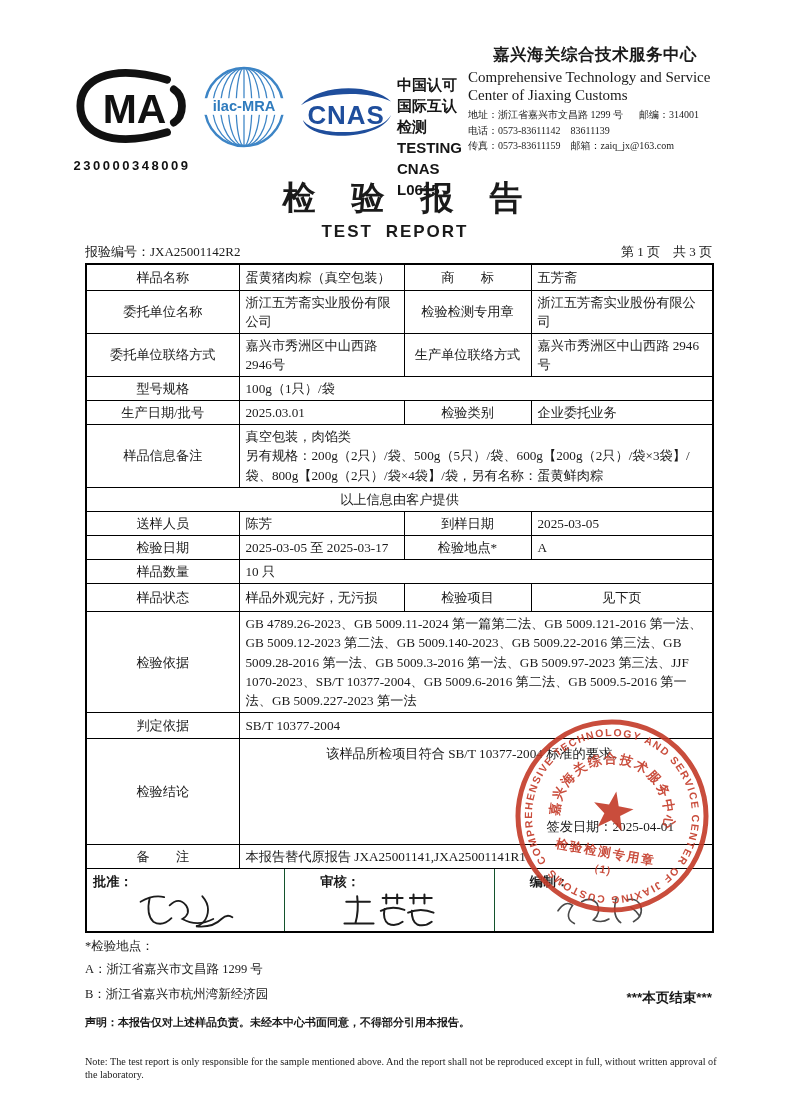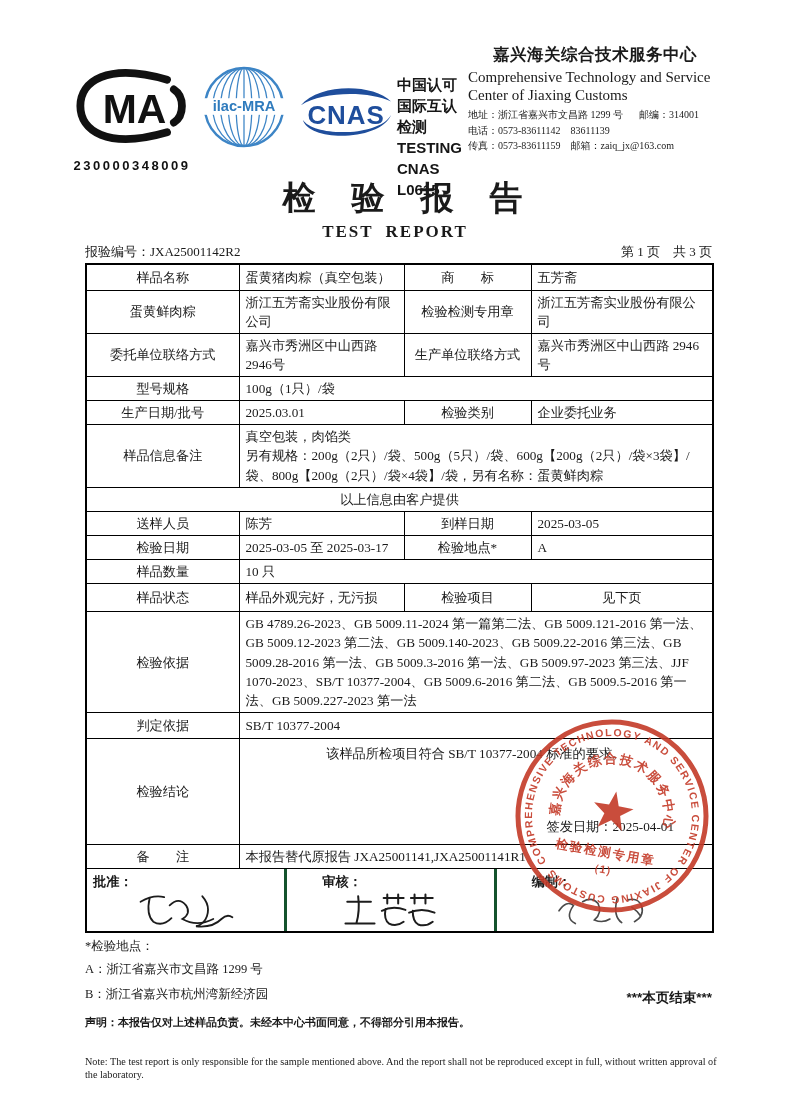--- a/index.html
+++ b/index.html
@@ -19,36 +19,36 @@
   .org { position:absolute; left:468px; top:44px; width:254px; }
   .org-cn { font-family:"Liberation Sans",sans-serif; font-weight:bold; font-size:16.5px; letter-spacing:0.5px; text-align:center; }
   .org-en { font-size:15px; font-weight:500; line-height:1.18; margin-top:3px; }
   .org-addr { font-size:10px; line-height:1.55; margin-top:3px; }
   .org-addr .row1 { display:flex; gap:16px; }
   
   .title-cn { position:absolute; top:176px; left:0; width:100%; text-align:center;
     font-family:"Liberation Sans",sans-serif; font-weight:bold; font-size:33px;
     letter-spacing:36px; text-indent:36px;padding-left:15px; }
   .title-en { position:absolute; top:222px; left:0; width:100%; text-align:center;
-    font-family:Liberation Serif, serif; font-weight:bold; font-size:17px; letter-spacing:2px; word-spacing:6px; }
+    font-family:Liberation Sans, sans-serif; font-weight:bold; font-size:17px; letter-spacing:2px; word-spacing:6px; }
   .meta { position:absolute; top:243px; left:85px; width:627px; display:flex; justify-content:space-between;
     font-size:13px; }
   
   table.report { position:absolute; top:263px; left:85px; width:627px;
     border-collapse:collapse; border:2px solid #000; table-layout:fixed; }
   table.report td { border:1px solid #000; font-size:13.2px; line-height:1.45; padding:2px 6px; vertical-align:middle; }
   td.lab { text-align:center; padding:2px 2px; }
   td.val { text-align:left; }
   td.ctr { text-align:center; }
   .concl-cell { position:relative; vertical-align:top !important; }
   .concl-text { text-align:center; margin-top:3px; }
   .sign-date { position:absolute; right:38px; bottom:8px; }
   .sig-wrap { display:flex; width:100%; height:62px; }
   .sig-box { position:relative; padding:3px 6px; }
-  .sig-box + .sig-box { border-left:3px solid #14532d;padding-left:35px; }
+  .sig-box + .sig-box { border-left:1px solid #14532d;padding-left:35px; }
   .sig-label { font-size:13.2px; font-weight:600; }
   .sig-svg { position:absolute; left:50%; transform:translateX(-50%); bottom:2px; }
   
   .seal { position:absolute; left:512px; top:716px; width:200px; height:200px;
     transform:rotate(10deg); opacity:.9; z-index:5; pointer-events:none; }
   
   .fn { position:absolute; left:85px; font-size:12.5px; }
   .fn-title { top:938px; }
   .fn-a { top:961px; }
   .fn-b { top:986px; }
@@ -133,21 +133,21 @@
         <col style="width:182px">
       </colgroup>
     <tbody>
         <tr>
       <td class="lab" height="26">样品名称</td>
       <td class="val">蛋黄猪肉粽（真空包装）</td>
       <td class="lab">商　　标</td>
       <td class="val">五芳斋</td>
     </tr>
     <tr>
-      <td class="lab" height="40">蛋黄鲜肉粽</td>
+      <td class="lab" height="40">委托单位名称</td>
       <td class="val">浙江五芳斋实业股份有限公司</td>
       <td class="lab">检验检测专用章</td>
       <td class="val">浙江五芳斋实业股份有限公司</td>
     </tr>
     <tr>
       <td class="lab" height="40">委托单位联络方式</td>
       <td class="val">嘉兴市秀洲区中山西路 2946号</td>
       <td class="lab">生产单位联络方式</td>
       <td class="val">嘉兴市秀洲区中山西路 2946 号</td>
     </tr>

